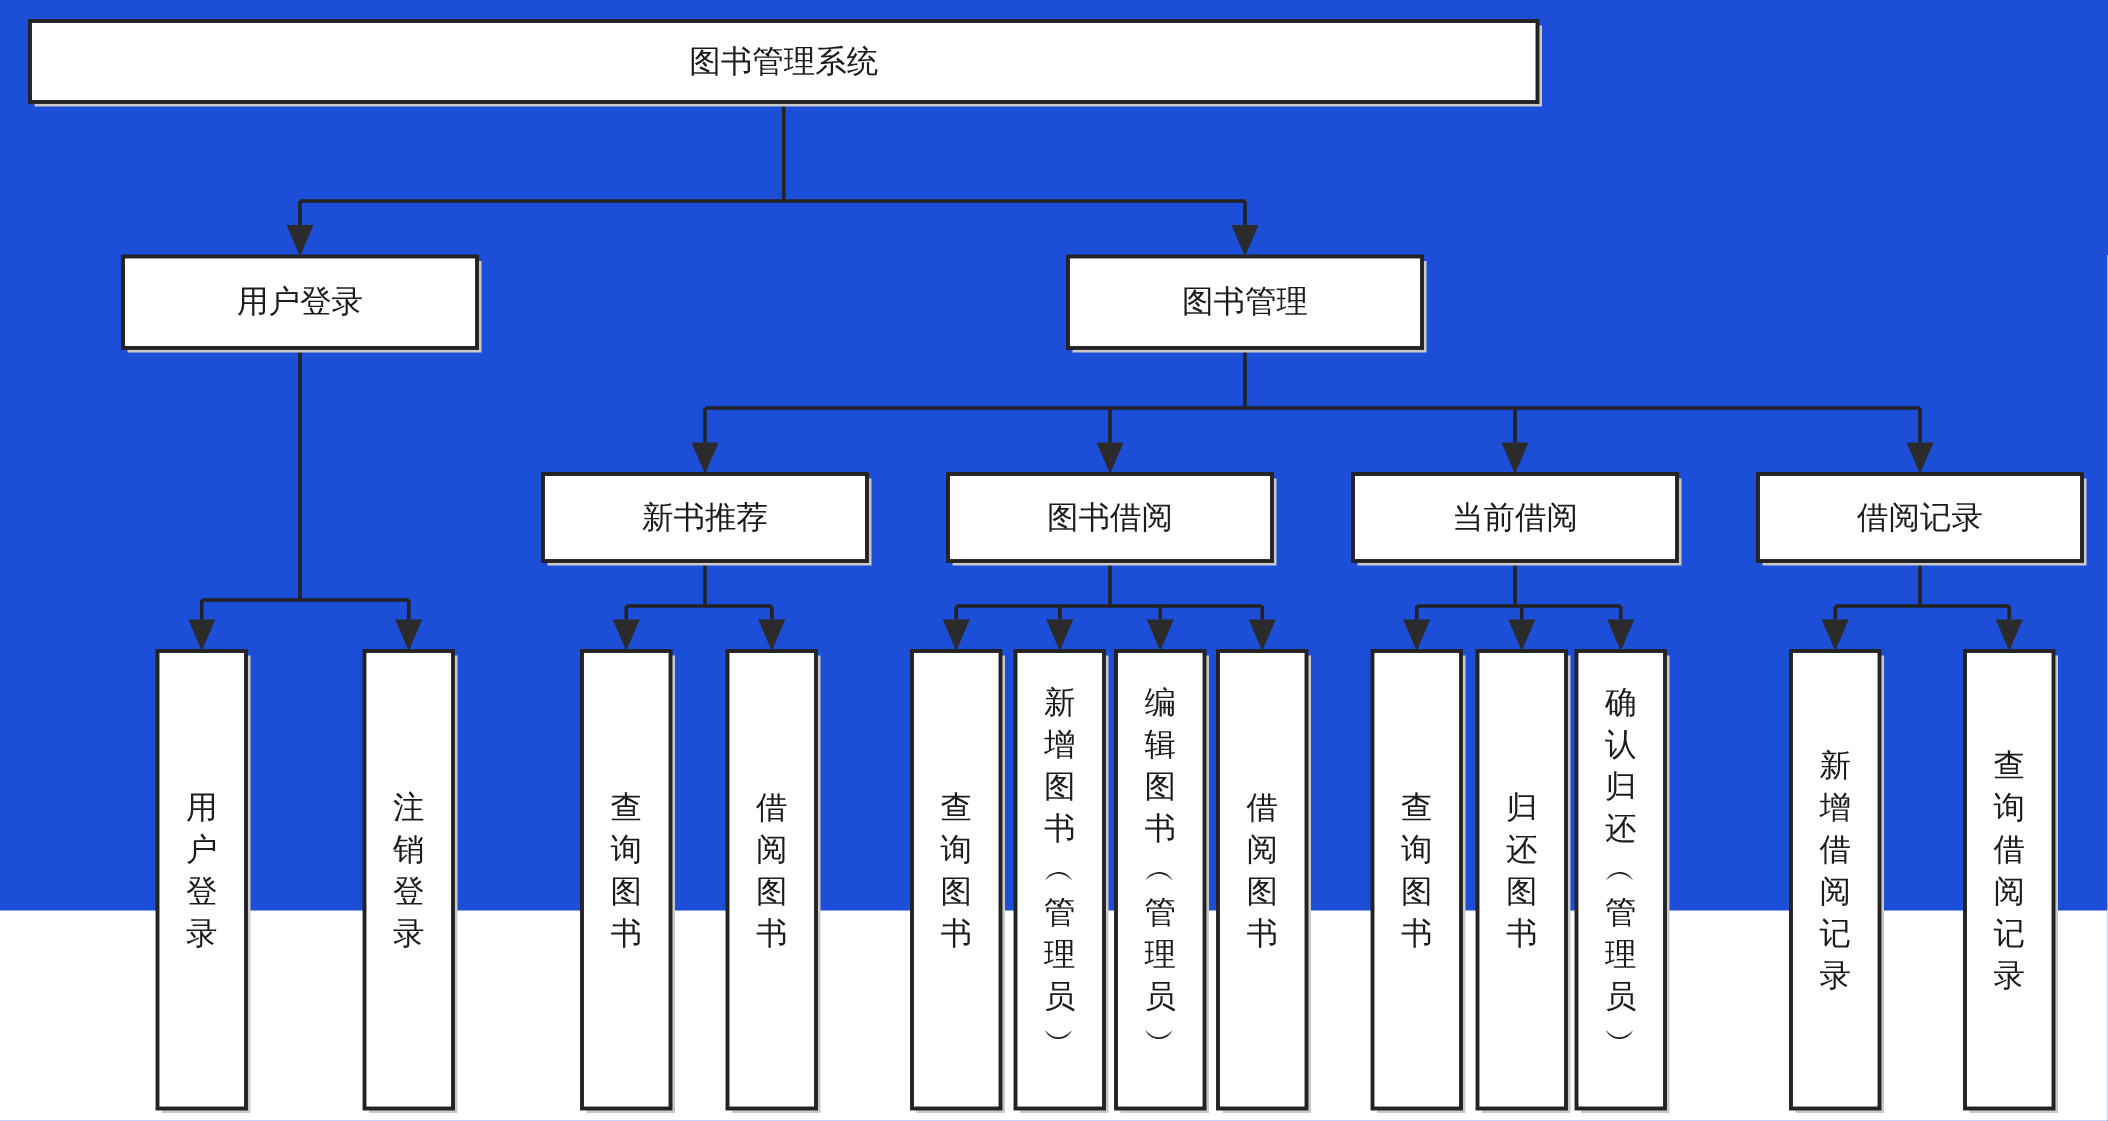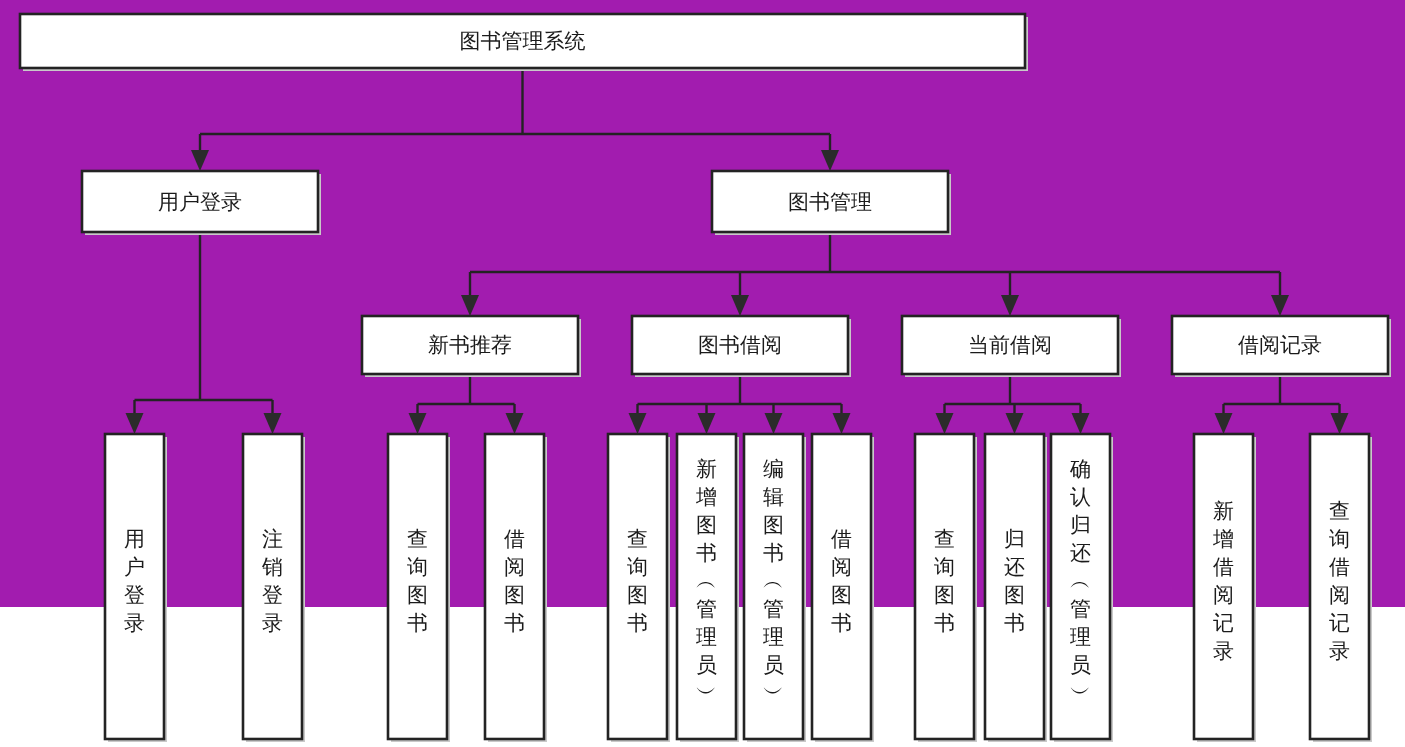--- a/index.html
+++ b/index.html
@@ -11,21 +11,21 @@
   body {
     width: 1405px;
     height: 747px;
     font-family: "DejaVu Sans", "Liberation Sans", sans-serif;
     overflow: hidden;
   }
   #diagram-root {
     position: relative;
     width: 1405px;
     height: 607px;
-    background: #a21caf;
+    background: #1d4ed8;
   }
   svg#tree-svg {
     position: absolute;
     left: 0;
     top: 0;
     width: 1405px;
     height: 747px;
     display: block;
   }
   .node-box {

